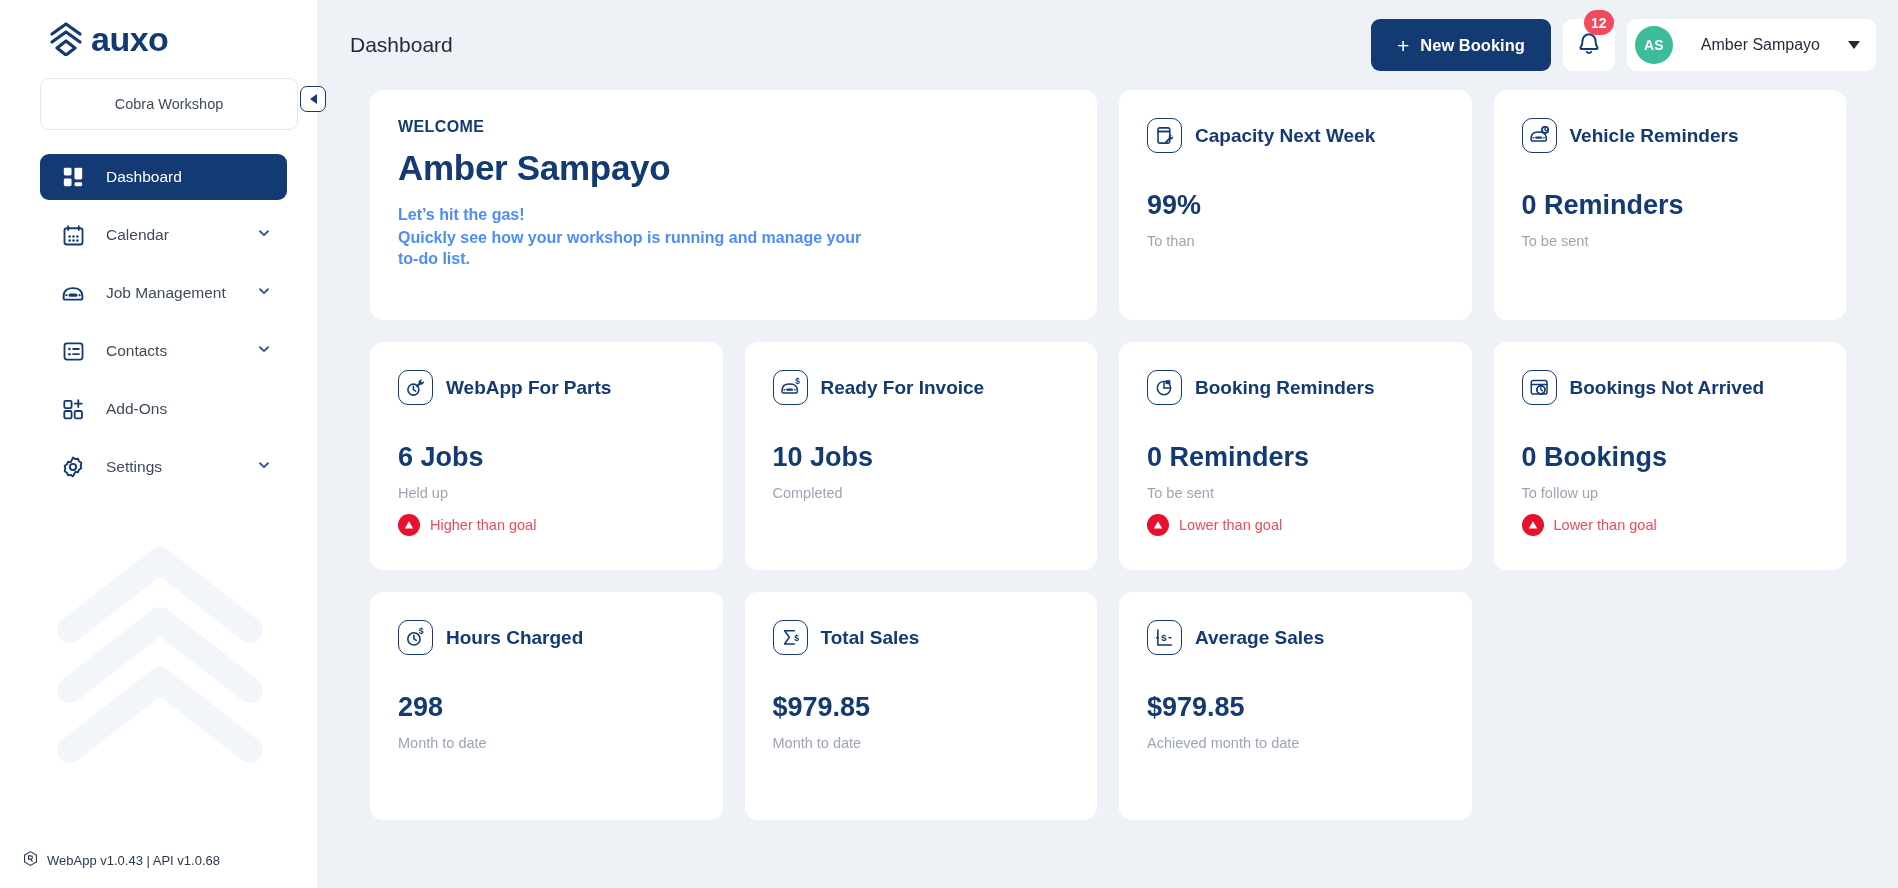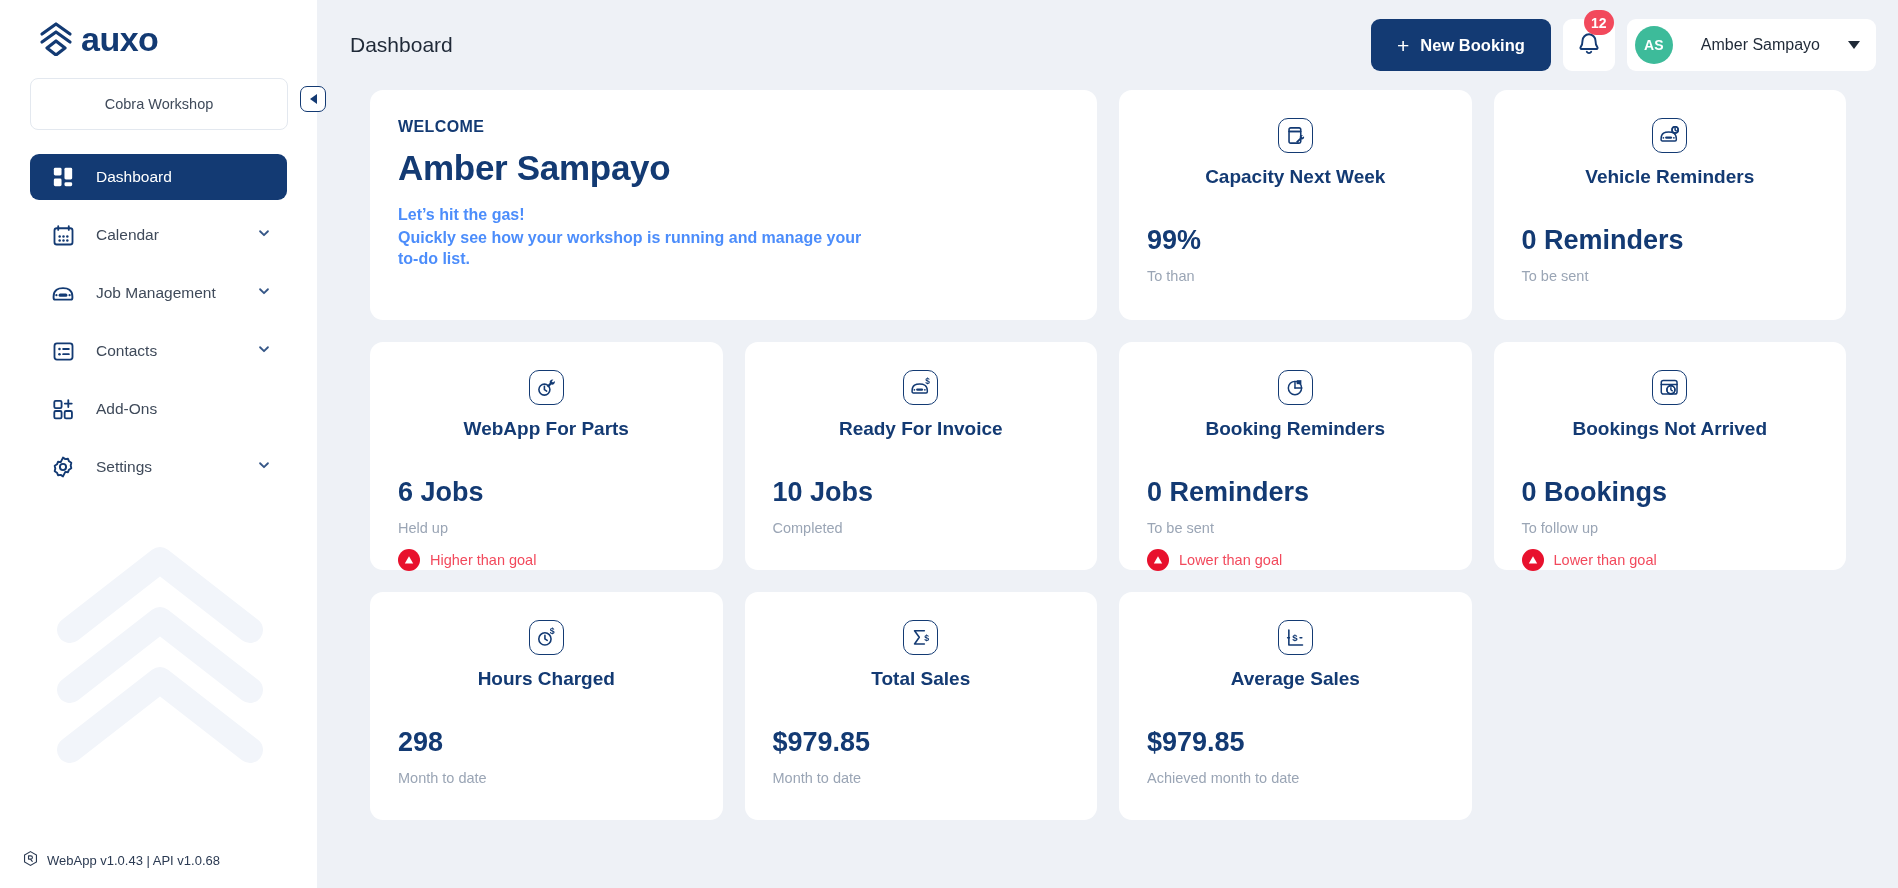--- a/index.html
+++ b/index.html
@@ -11,20 +11,21 @@
   }
   .app { display: flex; width: 1898px; height: 888px; }
 
   
   .sidebar {
     width: 318px; height: 888px;
     background: #ffffff;
     position: relative;
     flex: 0 0 318px;
     border-right: 1px solid #eef1f6;
+    padding-left: 10px;
   }
   .logo-row {
     display: flex; align-items: center; gap: 7px;
     padding: 22px 0 0 38px;
   }
   .logo-mark { width: 36px; height: 34px; }
   .logo-word { font-size: 34px; font-weight: 700; color: #133a73; letter-spacing: -0.5px; line-height: 34px; }
   .workshop-box {
     margin: 22px 0 0 30px;
     width: 258px; height: 52px;
@@ -117,21 +118,21 @@
   .grid {
     padding: 0 52px; display: grid;
     grid-template-columns: repeat(4, 1fr);
     column-gap: 22px; row-gap: 22px;
   }
   .card { background: #fff; border-radius: 13px; padding: 28px 28px 22px 28px; }
   .card.welcome { grid-column: span 2; }
   .card.r1 { height: 230px; }
   .card.r2 { height: 228px; }
   .card.r3 { height: 228px; }
-  .card-head { display: flex; align-items: center; gap: 13px; flex-direction: column; }
+  .card-head { display: flex; align-items: center; gap: 13px; }
   .tile-icon {
     width: 35px; height: 35px; flex: 0 0 35px;
     border: 1.7px solid #133a73; border-radius: 10px;
     display: flex; align-items: center; justify-content: center;
   }
   .card-title { font-size: 19px; font-weight: 700; color: #133a73; }
   .card-value { font-size: 27px; font-weight: 700; color: #133a73; margin-top: 37px; }
   .card-sub { font-size: 14.5px; color: #9aa5b5; margin-top: 12px; }
   .goal { display: flex; align-items: center; gap: 10px; margin-top: 13px; font-size: 14.5px; }
   .goal-icon { width: 22px; height: 22px; border-radius: 50%; background: #e8112d; display: flex; align-items: center; justify-content: center; flex: 0 0 22px; }

